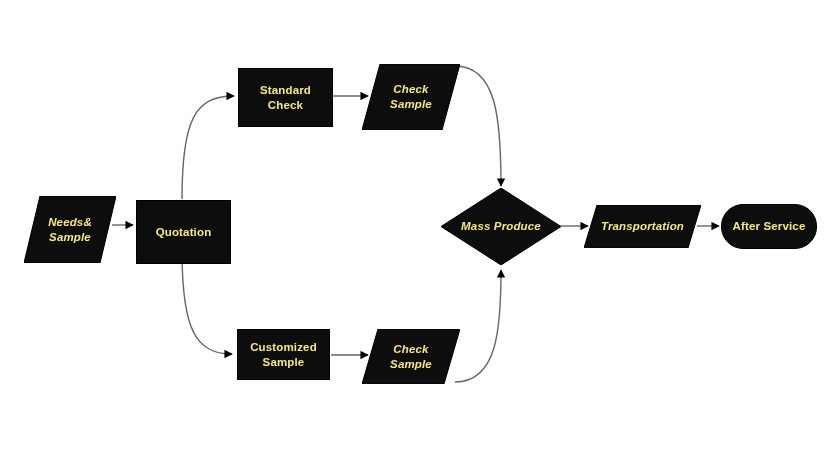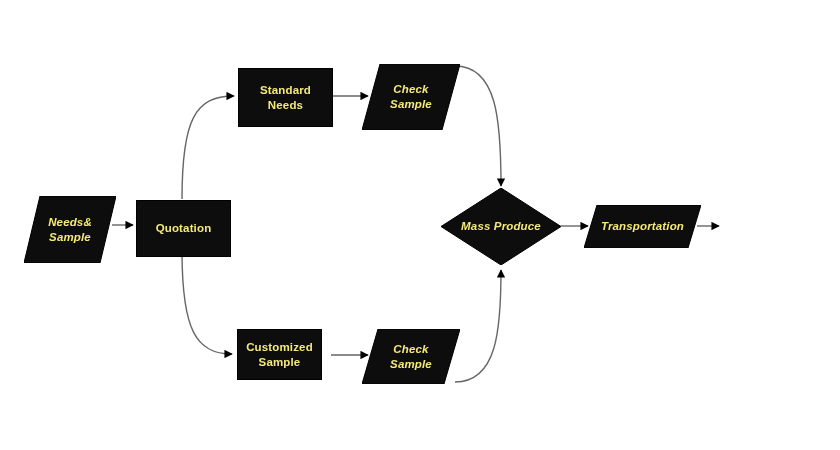--- a/index.html
+++ b/index.html
@@ -101,38 +101,38 @@
   </svg>
 
   <div class="node shape-parallelogram" style="left:24px; top:196px; width:92px; height:67px;">
     <svg class="para-fill" viewBox="0 0 92 59" preserveAspectRatio="none" xmlns="http://www.w3.org/2000/svg">
       <polygon points="16,0 92,0 76,59 0,59" fill="#0d0d0d" stroke="#000000" stroke-width="1"></polygon>
     </svg>
     <span class="node-label">Needs&amp;
 Sample</span>
   </div>
 
-  <div class="node shape-rect" style="left:136px; top:200px; width:95px; height:57px;text-align:center;">
+  <div class="node shape-rect" style="left:136px; top:200px; width:95px; height:64px;text-align:center;">
     <span class="node-label">Quotation</span>
   </div>
 
   <div class="node shape-rect" style="left:238px; top:68px; width:95px; height:59px;">
     <span class="node-label">Standard
-Needs</span>
+Check</span>
   </div>
 
   <div class="node shape-parallelogram" style="left:362px; top:64px; width:98px; height:66px;">
     <svg class="para-fill" viewBox="0 0 98 66" preserveAspectRatio="none" xmlns="http://www.w3.org/2000/svg">
       <polygon points="18,0 98,0 80,66 0,66" fill="#0d0d0d" stroke="#000000" stroke-width="1"></polygon>
     </svg>
     <span class="node-label">Check
 Sample</span>
   </div>
 
-  <div class="node shape-rect" style="left:237px; top:329px; width:85px; height:51px;">
+  <div class="node shape-rect" style="left:237px; top:329px; width:93px; height:51px;">
     <span class="node-label">Customized
 Sample</span>
   </div>
 
   <div class="node shape-parallelogram" style="left:362px; top:329px; width:98px; height:55px;">
     <svg class="para-fill" viewBox="0 0 98 55" preserveAspectRatio="none" xmlns="http://www.w3.org/2000/svg">
       <polygon points="16,0 98,0 82,55 0,55" fill="#0d0d0d" stroke="#000000" stroke-width="1"></polygon>
     </svg>
     <span class="node-label">Check
 Sample</span>
@@ -145,14 +145,17 @@
     <span class="node-label">Transportation</span>
   </div>
 
   <div class="node shape-diamond" style="left:441px; top:188px; width:120px; height:77px;">
     <svg class="diamond-fill" viewBox="0 0 120 77" preserveAspectRatio="none" xmlns="http://www.w3.org/2000/svg">
       <polygon points="60,0 120,38.5 60,77 0,38.5" fill="#0d0d0d" stroke="#000000" stroke-width="1"></polygon>
     </svg>
     <span class="node-label">Mass Produce</span>
   </div>
 
+  <div class="node shape-stadium" style="left:721px; top:204px; width:96px; height:45px;">
+    <span class="node-label">After Service</span>
+  </div>
 
 </div>
 
 </body></html>

